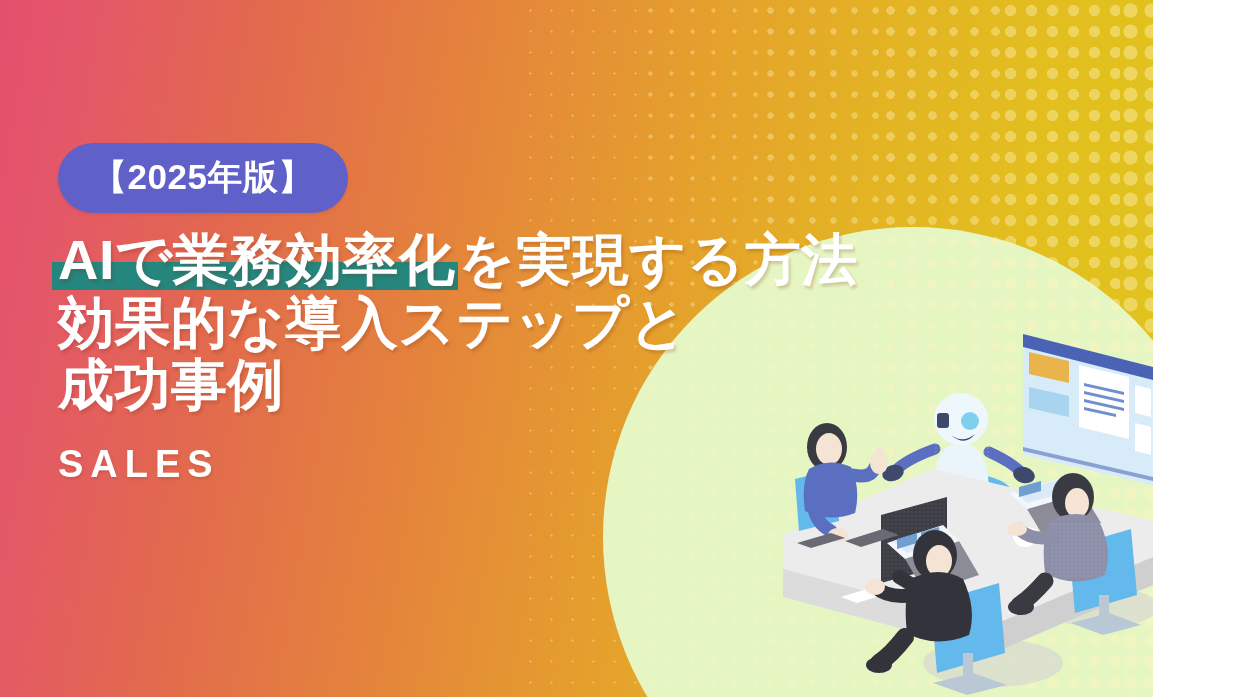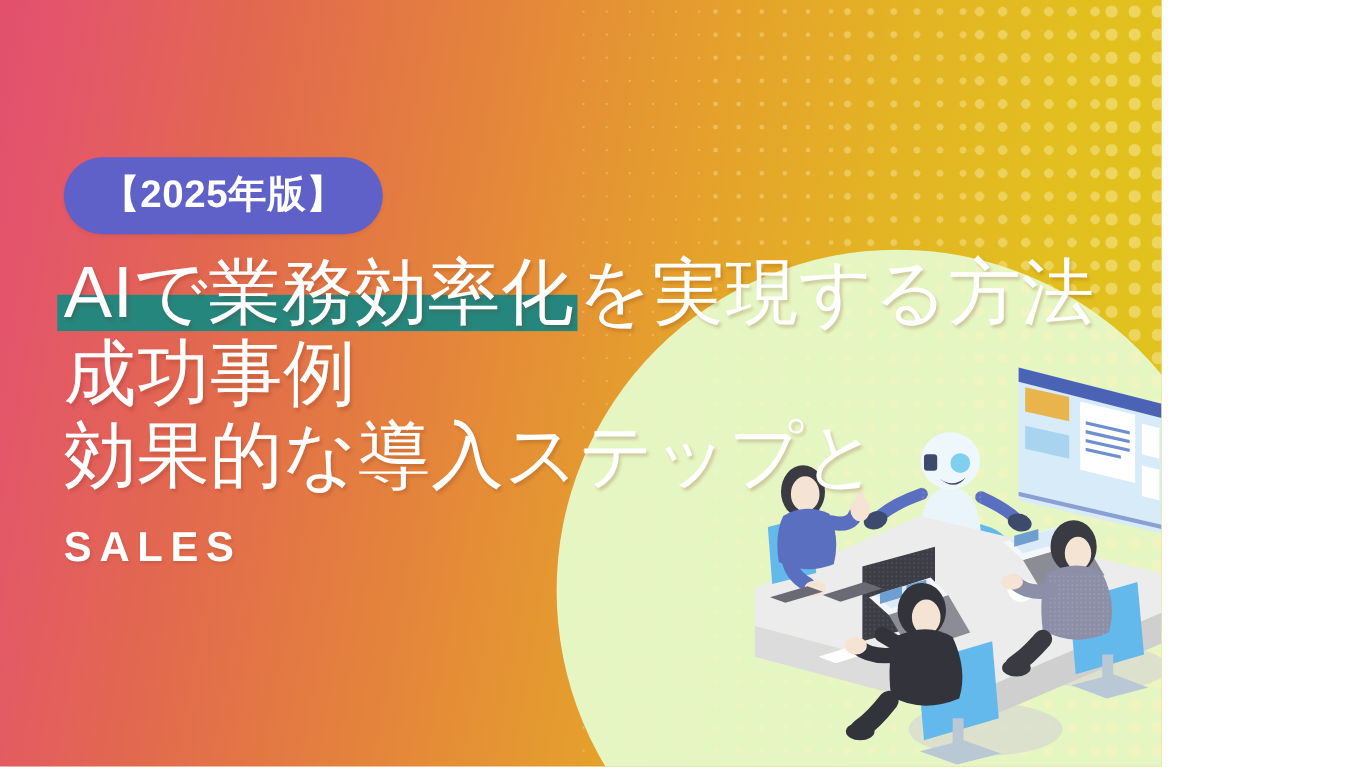--- a/index.html
+++ b/index.html
@@ -6,21 +6,21 @@
     margin: 0;
     padding: 0;
     background: #ffffff;
   }
   body {
     font-family: "Liberation Sans", "DejaVu Sans", sans-serif;
   }
 
   #banner {
     position: relative;
-    width: 1056px;
+    width: 1153px;
     height: 697px;
     overflow: hidden;
     background: linear-gradient(100deg,
         #e2506c 0%,
         #e4566a 6%,
         #e2684f 20%,
         #e4833c 38%,
         #e5a02c 56%,
         #e3b324 70%,
         #e2bf1f 84%,
@@ -69,22 +69,22 @@
     padding: 16px 34px 19px 34px;
     border-radius: 60px;
     letter-spacing: 0.5px;
     box-shadow: 0 2px 3px rgba(120, 50, 30, 0.12);
   }
 
   .headline {
     margin-top: 16px;
   }
   .hline {
-    font-size: 66px;
-    font-weight: normal;
+    font-size: 56px;
+    font-weight: bold;
     color: #ffffff;
     line-height: 1.12;
     letter-spacing: 0.5px;
     white-space: nowrap;
     text-shadow: 2px 3px 3px rgba(120, 45, 25, 0.22);
   }
   .hl-mark {
     
     background-image: linear-gradient(#24867c, #24867c);
     background-repeat: no-repeat;
@@ -258,20 +258,20 @@
       </g>
     </svg>
   </div>
 
   <div class="content">
 
     <div class="badge">【2025年版】</div>
 
     <div class="headline">
       <div class="hline"><span class="hl-mark">AIで業務効率化</span><span>を実現する方法</span></div>
+      <div class="hline">効果的な導入ステップと</div>
       <div class="hline">成功事例</div>
-      <div class="hline">効果的な導入ステップと</div>
     </div>
 
     <div class="kicker">SALES</div>
   </div>
 
 </div>
 
 </body></html>

